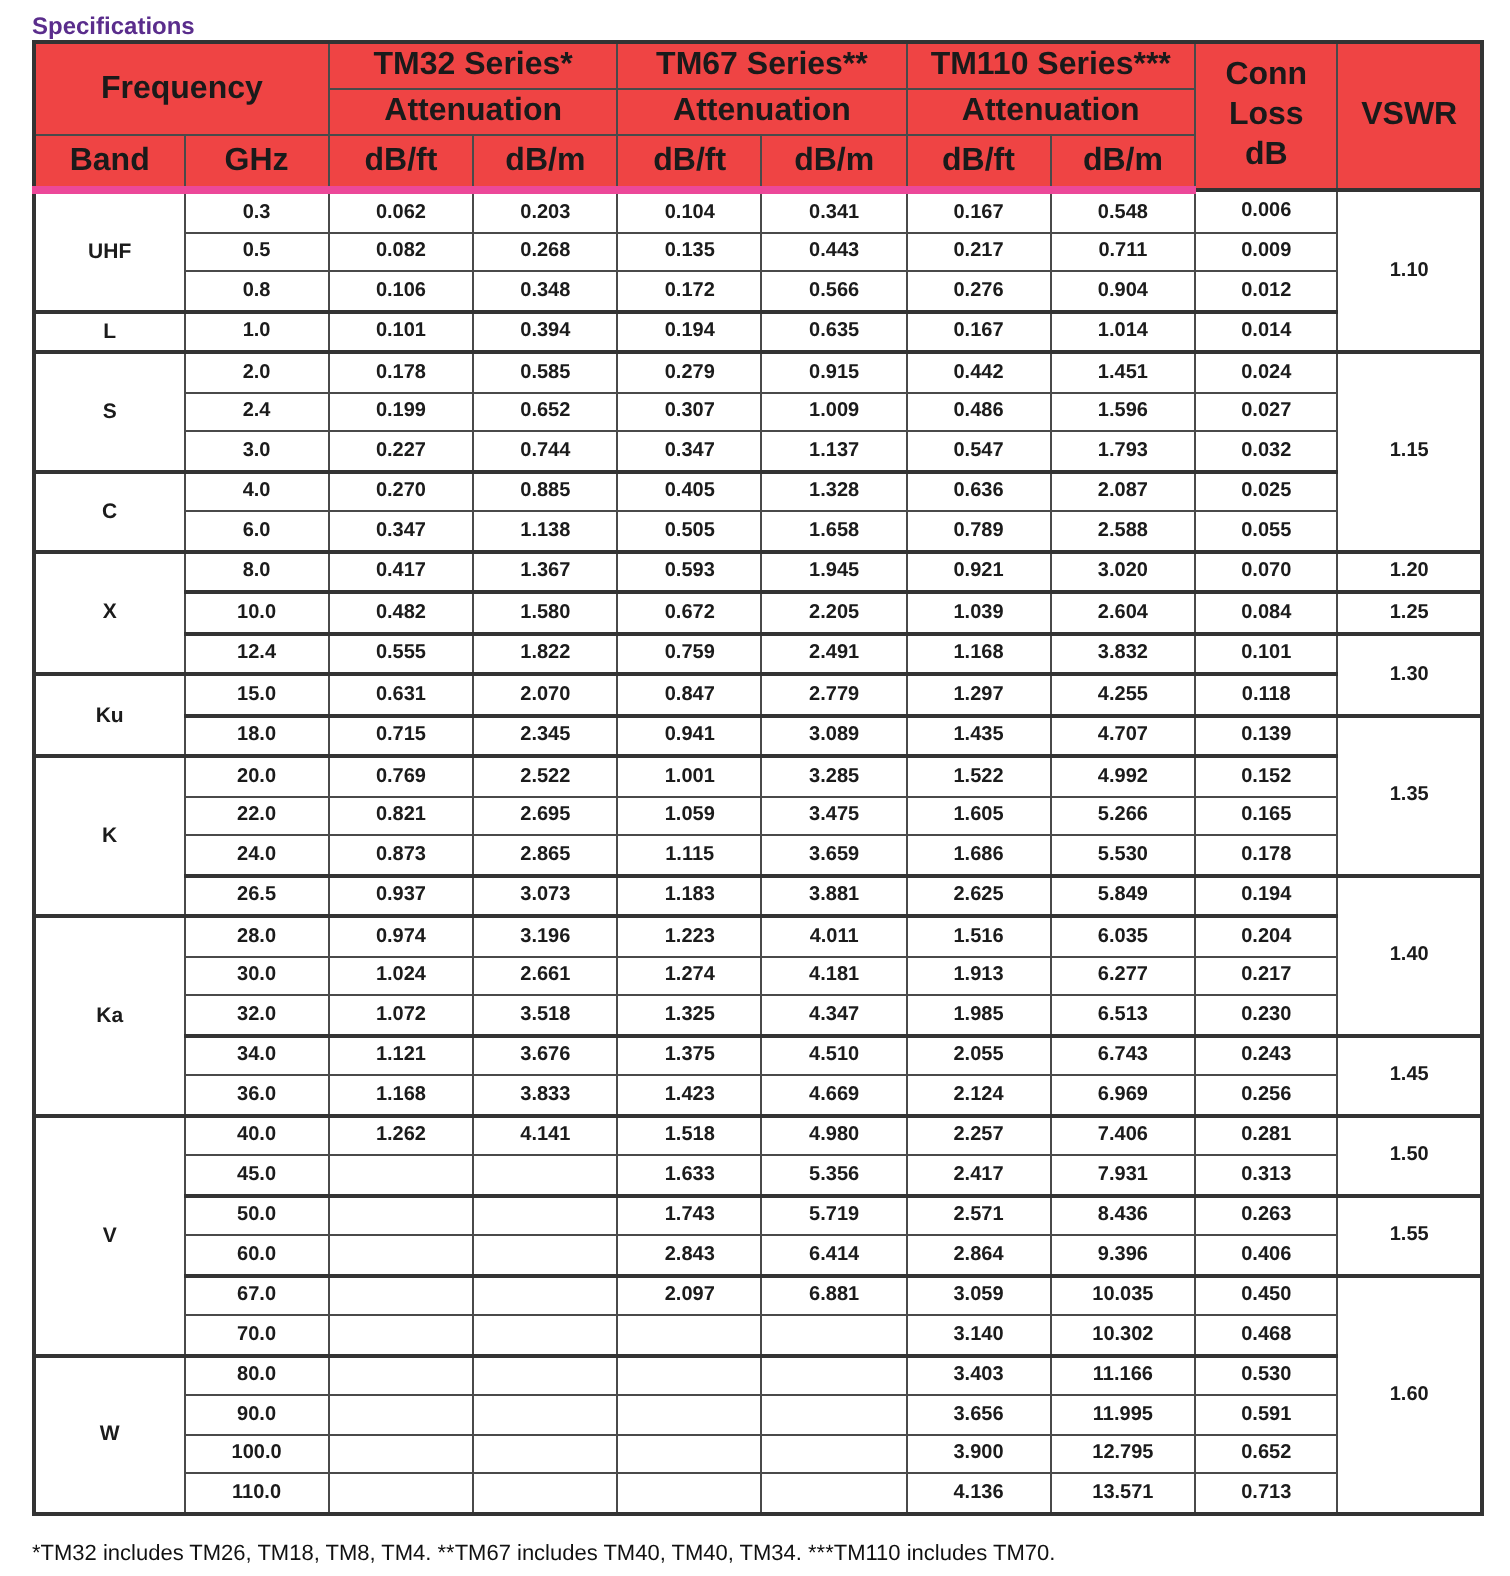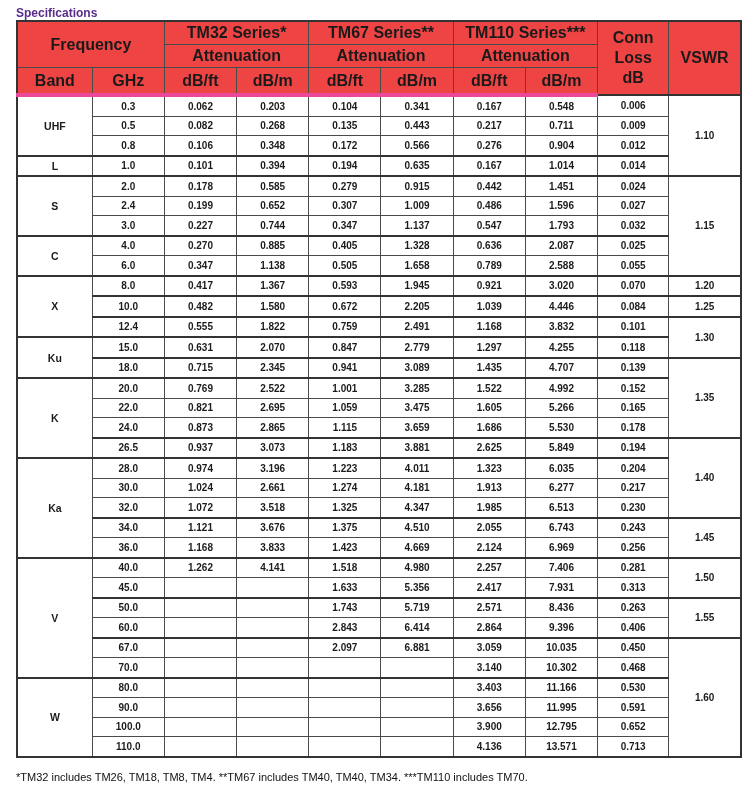--- a/index.html
+++ b/index.html
@@ -194,21 +194,21 @@
           <td>0.070</td>
           <td class="vswr">1.20</td>
         </tr>
         <tr class="sep">
           <td>10.0</td>
           <td>0.482</td>
           <td>1.580</td>
           <td>0.672</td>
           <td>2.205</td>
           <td>1.039</td>
-          <td>4.446</td>
+          <td>2.604</td>
           <td>0.084</td>
           <td class="vswr">1.25</td>
         </tr>
         <tr class="sep">
           <td>12.4</td>
           <td>0.555</td>
           <td>1.822</td>
           <td>0.759</td>
           <td>2.491</td>
           <td>1.168</td>
@@ -280,21 +280,21 @@
           <td>0.194</td>
           <td rowspan="4" class="vswr">1.40</td>
         </tr>
         <tr class="sep">
           <td rowspan="5" class="band">Ka</td>
           <td>28.0</td>
           <td>0.974</td>
           <td>3.196</td>
           <td>1.223</td>
           <td>4.011</td>
-          <td>1.323</td>
+          <td>1.516</td>
           <td>6.035</td>
           <td>0.204</td>
         </tr>
         <tr>
           <td>30.0</td>
           <td>1.024</td>
           <td>2.661</td>
           <td>1.274</td>
           <td>4.181</td>
           <td>1.913</td>

